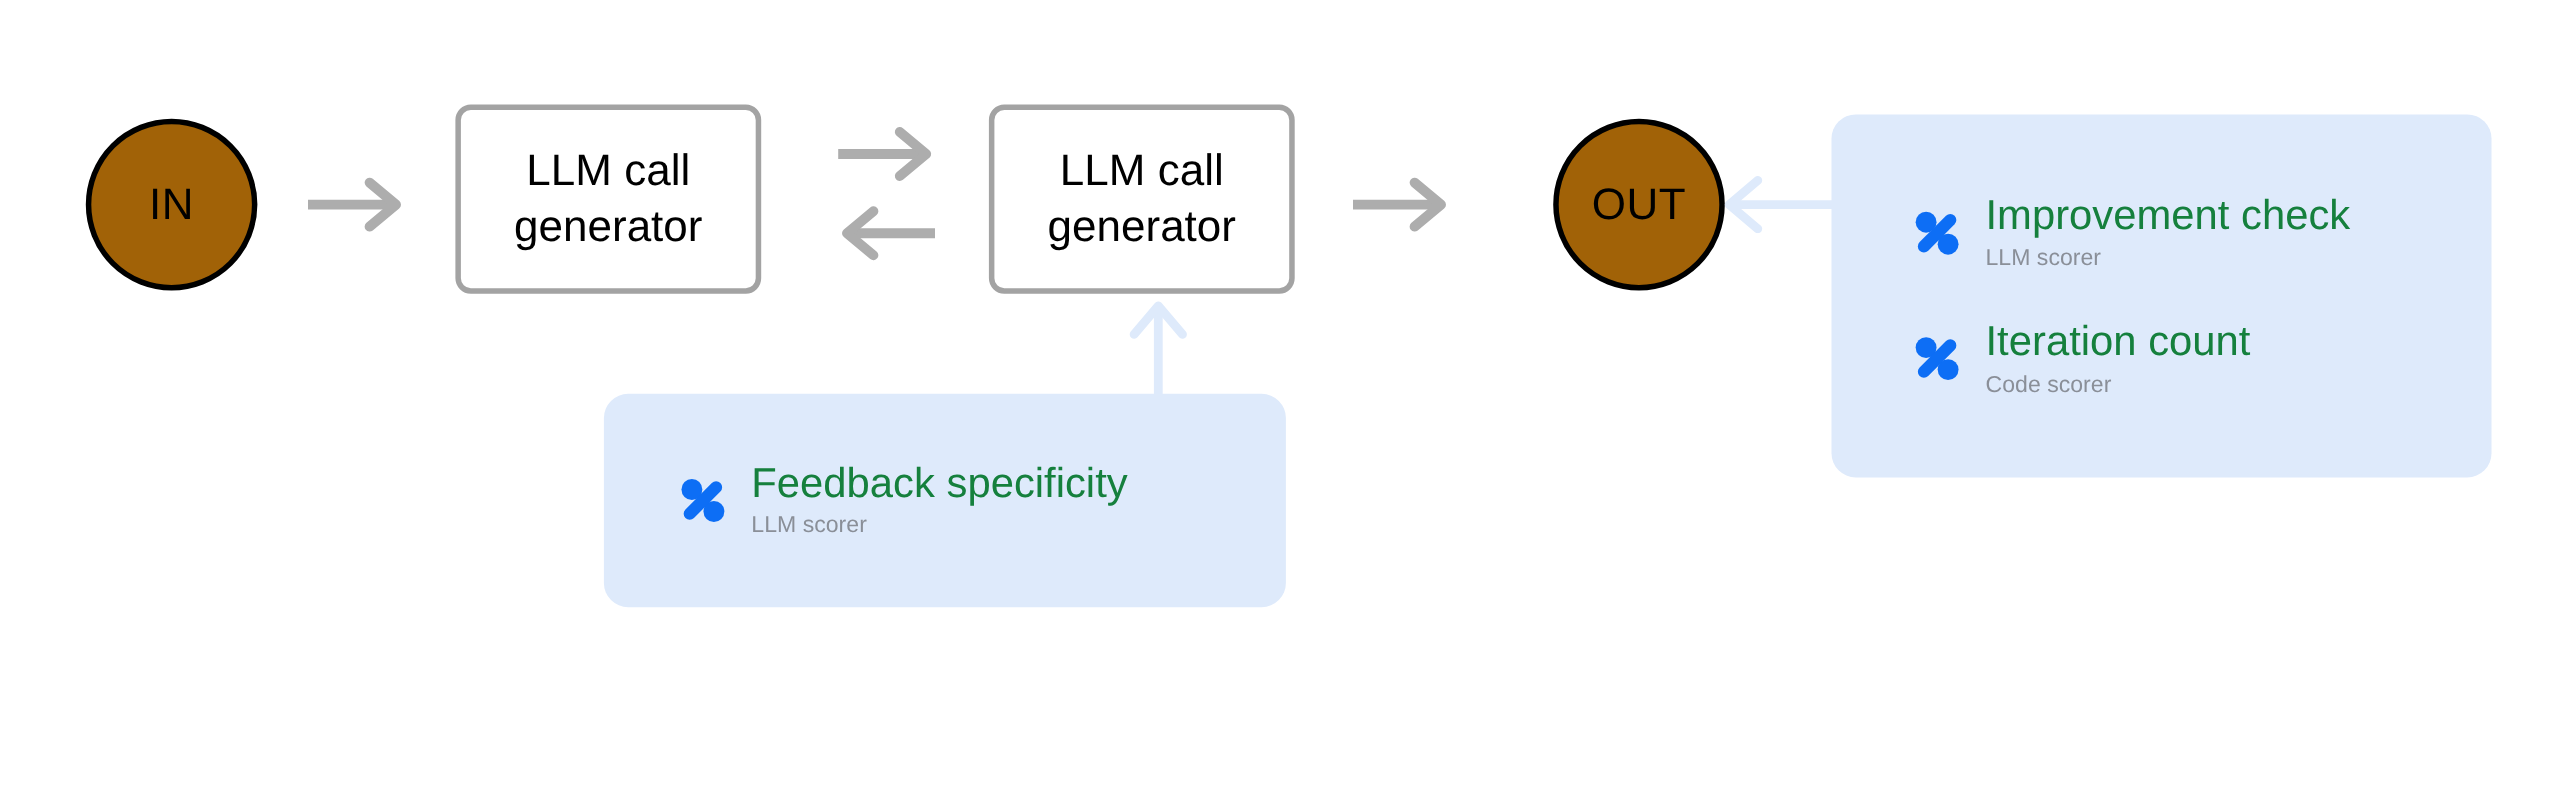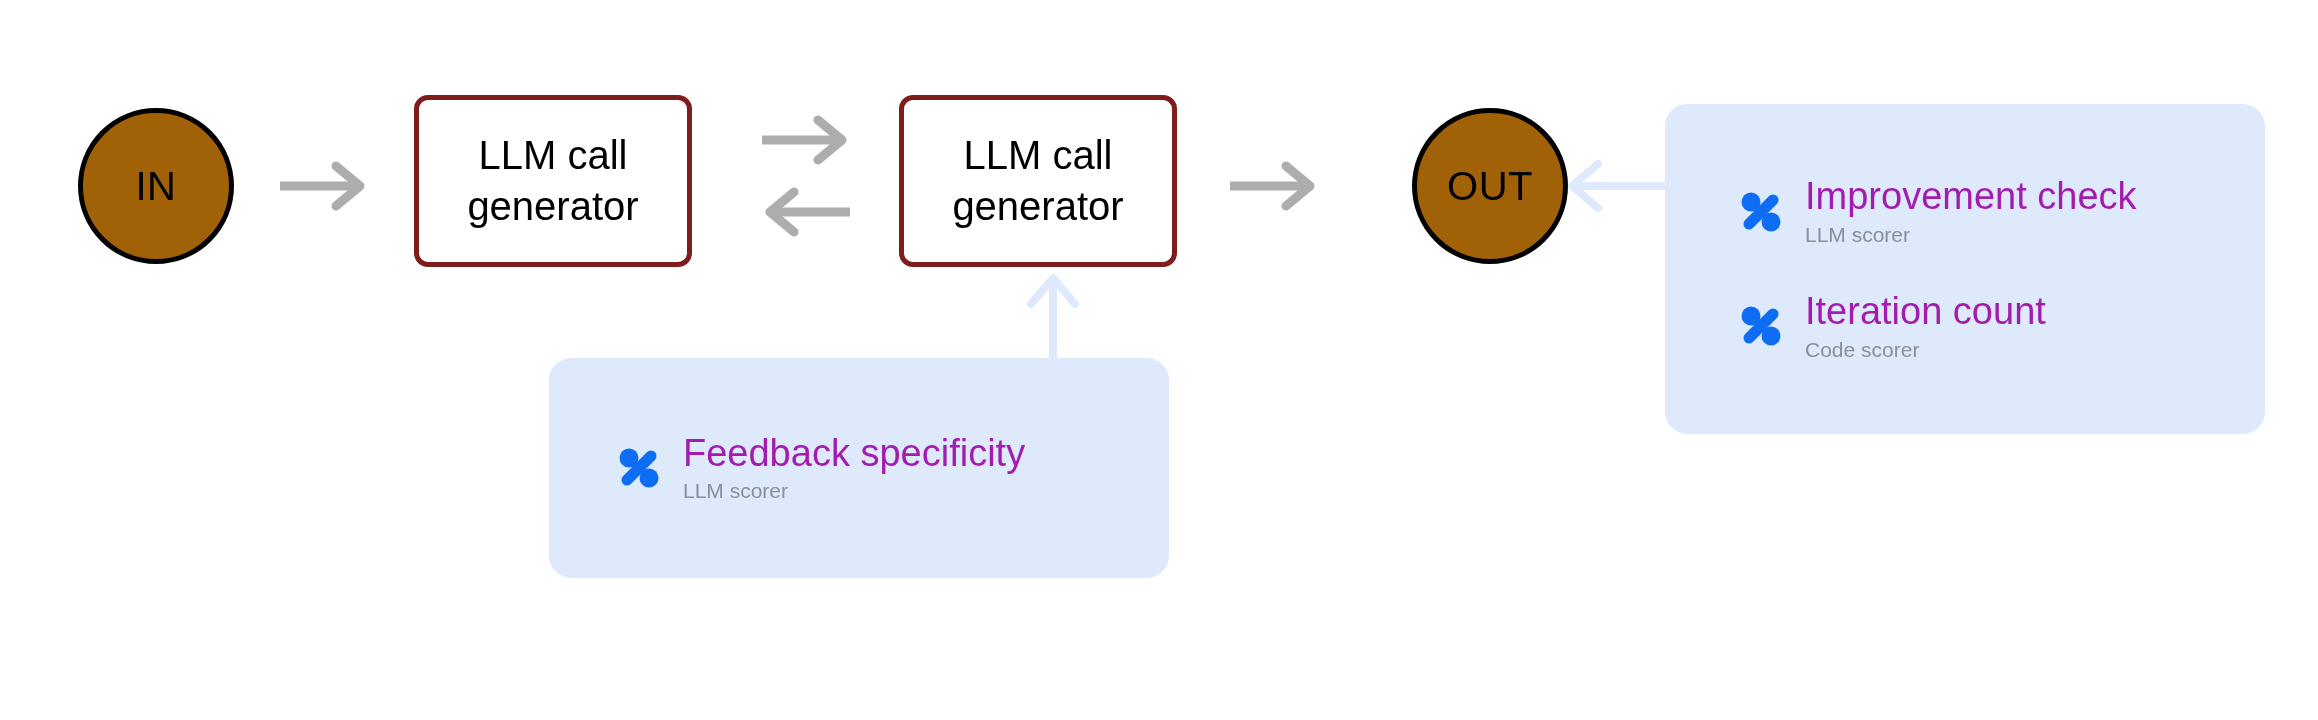--- a/index.html
+++ b/index.html
@@ -33,21 +33,21 @@
     font-size: 40px;
     color: #000000;
     line-height: 1;
     letter-spacing: 0.5px;
   }
 
   
   .node-box {
     position: absolute;
     box-sizing: border-box;
-    border: 5px solid #7f1d1d;
+    border: 5px solid #a3a3a3;
     border-radius: 14px;
     background: #ffffff;
     display: flex;
     flex-direction: column;
     align-items: center;
     justify-content: center;
   }
   .node-box .node-box-line {
     font-size: 40px;
     color: #000000;
@@ -81,21 +81,21 @@
     height: 44px;
     flex: 0 0 44px;
     display: block;
   }
   .scorer-text {
     display: flex;
     flex-direction: column;
   }
   .scorer-title {
     font-size: 38px;
-    color: #a21caf;
+    color: #15803d;
     line-height: 1.12;
     white-space: nowrap;
   }
   .scorer-subtitle {
     font-size: 21px;
     color: #8a8f98;
     line-height: 1.3;
     white-space: nowrap;
     margin-top: 3px;
   }
@@ -185,21 +185,21 @@
         <circle cx="32" cy="32" r="9.5" fill="#0d6ef5"></circle>
         <line x1="10" y1="34" x2="34" y2="10" stroke="#0d6ef5" stroke-width="11" stroke-linecap="round"></line>
       </svg>
       <span class="scorer-text">
         <span class="scorer-title">Iteration count</span>
         <span class="scorer-subtitle">Code scorer</span>
       </span>
     </div>
   </div>
 
-  <div class="scorer-panel" style="left:549px; top:358px; width:620px; height:220px; padding:0 0 0 68px;">
+  <div class="scorer-panel" style="left:549px; top:358px; width:620px; height:194px; padding:0 0 0 68px;">
 
     <div class="scorer-item">
       <svg class="scorer-icon" viewBox="0 0 44 44">
         <circle cx="12" cy="12" r="9.5" fill="#0d6ef5"></circle>
         <circle cx="32" cy="32" r="9.5" fill="#0d6ef5"></circle>
         <line x1="10" y1="34" x2="34" y2="10" stroke="#0d6ef5" stroke-width="11" stroke-linecap="round"></line>
       </svg>
       <span class="scorer-text">
         <span class="scorer-title">Feedback specificity</span>
         <span class="scorer-subtitle">LLM scorer</span>

